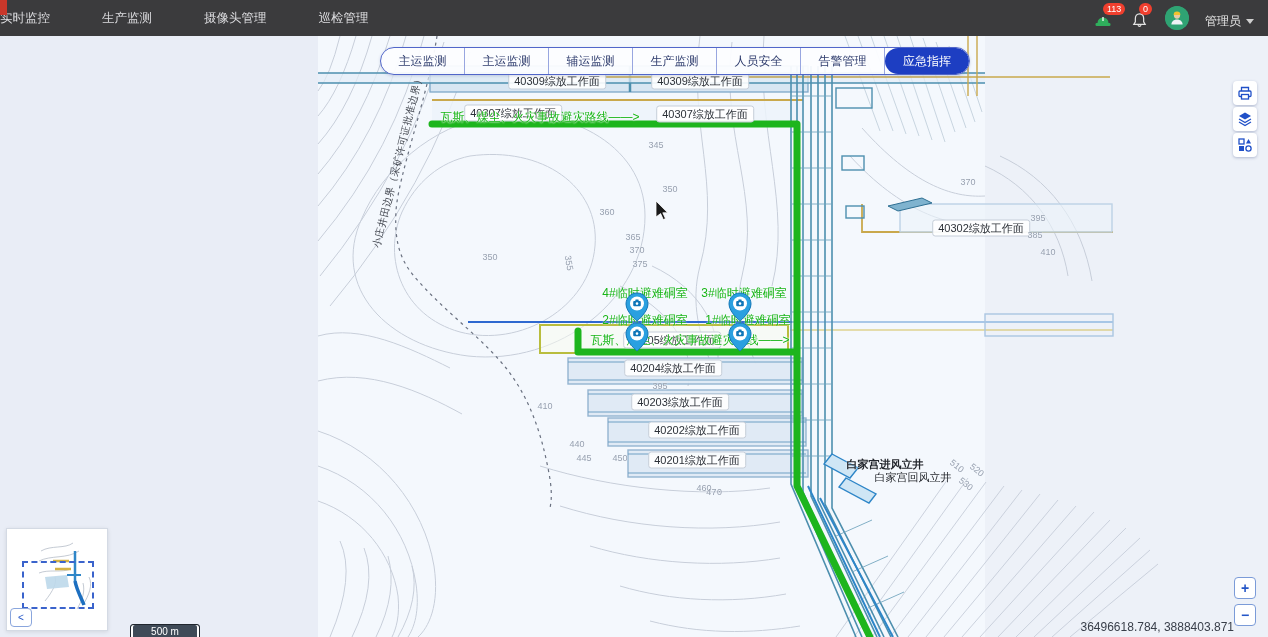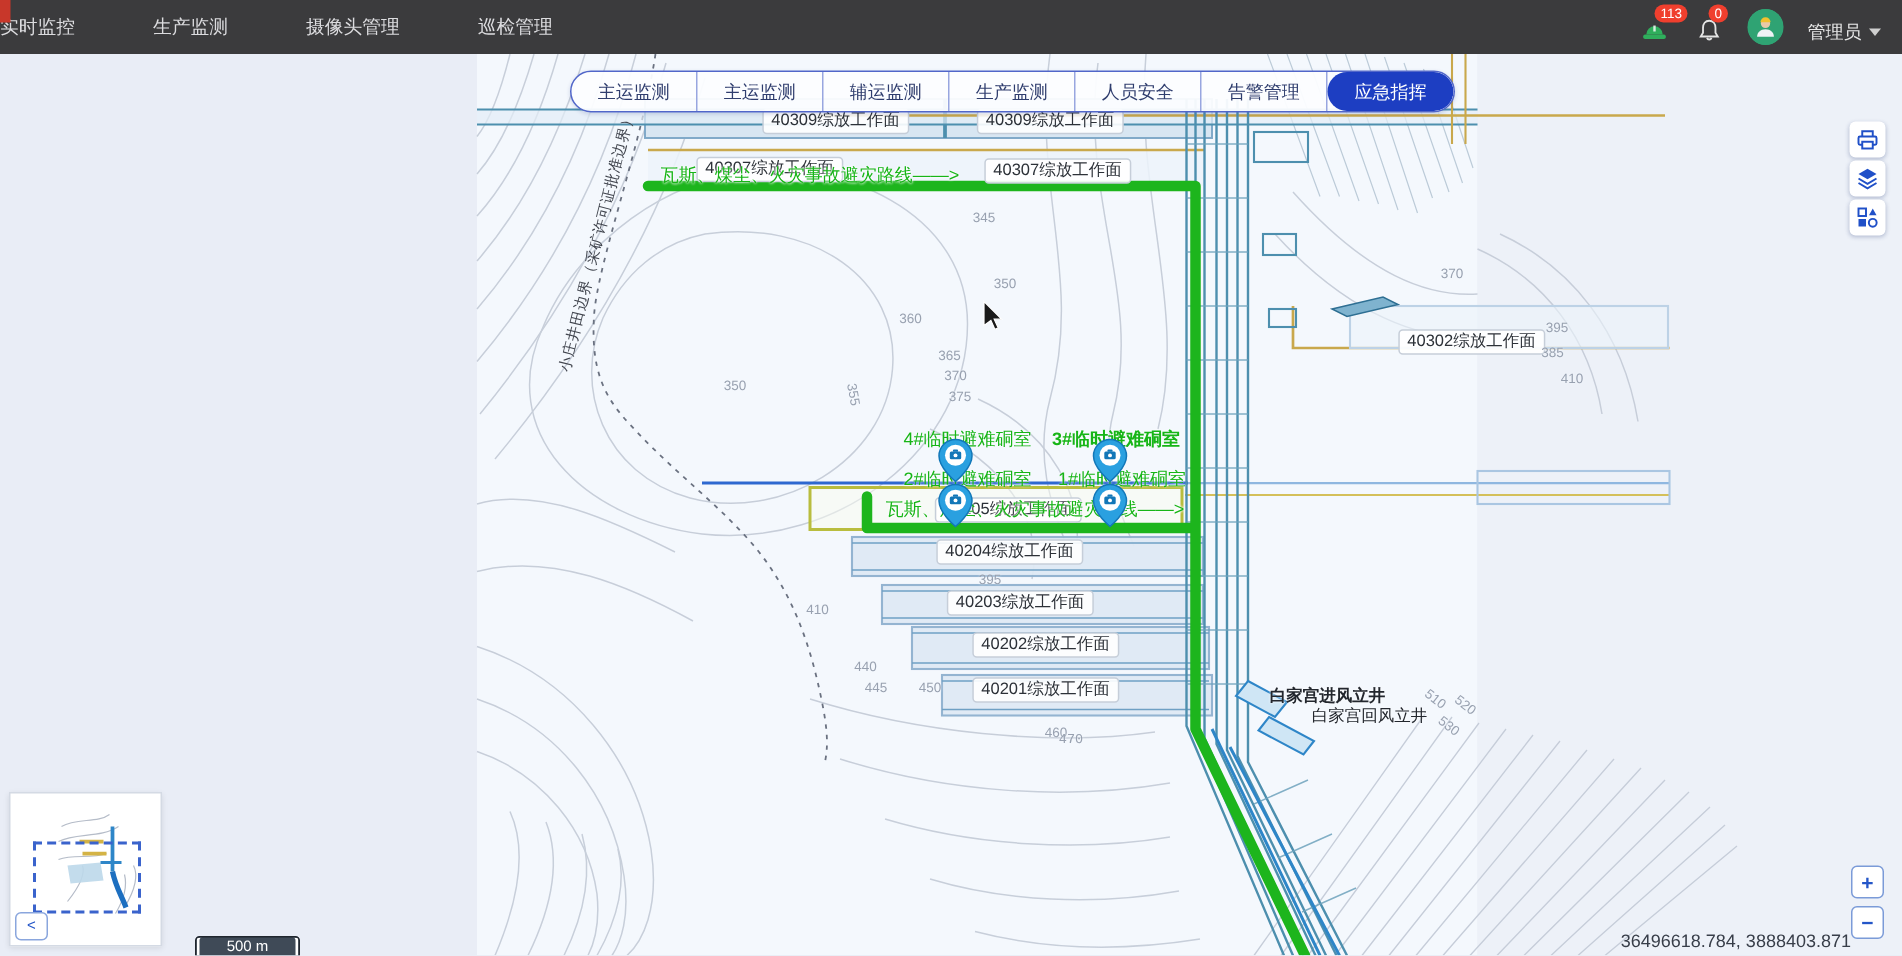--- a/index.html
+++ b/index.html
@@ -250,21 +250,21 @@
       <span class="lbl lbl-face" style="left: 700px; top: 45px;">40309综放工作面</span>
       <span class="lbl lbl-face" style="left: 513px; top: 77px;">40307综放工作面</span>
       <span class="lbl lbl-face" style="left: 705px; top: 78px;">40307综放工作面</span>
       <span class="lbl lbl-face" style="left: 941px; top: 192px; margin-left: 40px;">40302综放工作面</span>
       <span class="lbl lbl-face" style="left: 672px; top: 304px;">40205综放工作面</span>
       <span class="lbl lbl-face" style="left: 673px; top: 332px;">40204综放工作面</span>
       <span class="lbl lbl-face" style="left: 680px; top: 366px;">40203综放工作面</span>
       <span class="lbl lbl-face" style="left: 697px; top: 394px;">40202综放工作面</span>
       <span class="lbl lbl-face" style="left: 697px; top: 424px;">40201综放工作面</span>
       <span class="lbl lbl-refuge" style="left: 645px; top: 257px;">4#临时避难硐室</span>
-      <span class="lbl lbl-refuge" style="left: 744px; top: 257px; font-weight: bold;">3#临时避难硐室</span>
+      <span class="lbl lbl-refuge" style="left: 744px; top: 257px;">3#临时避难硐室</span>
       <span class="lbl lbl-refuge" style="left: 645px; top: 284px;">2#临时避难硐室</span>
       <span class="lbl lbl-refuge" style="left: 748px; top: 284px;">1#临时避难硐室</span>
       <span class="lbl lbl-route" style="left: 540px; top: 81px;">瓦斯、煤尘、火灾事故避灾路线——&gt;</span>
       <span class="lbl lbl-route" style="left: 690px; top: 304px;">瓦斯、煤尘、火灾事故避灾路线——&gt;</span>
       <span class="lbl lbl-shaft" style="left: 885px; top: 428px; font-weight: bold;">白家宫进风立井</span>
       <span class="lbl lbl-shaft" style="left: 913px; top: 441px;">白家宫回风立井</span>
       <span class="lbl lbl-contour" style="left: 656px; top: 109px;">345</span>
       <span class="lbl lbl-contour" style="left: 670px; top: 153px;">350</span>
       <span class="lbl lbl-contour" style="left: 607px; top: 176px;">360</span>
       <span class="lbl lbl-contour" style="left: 633px; top: 201px;">365</span>

